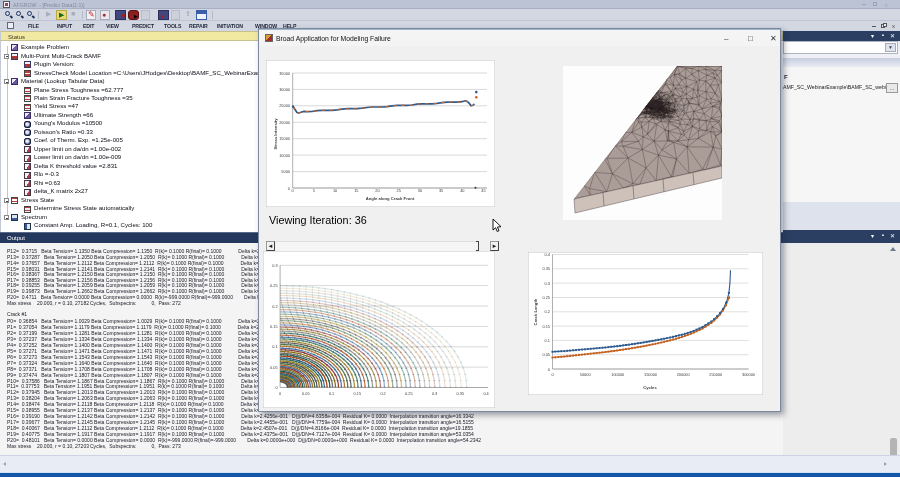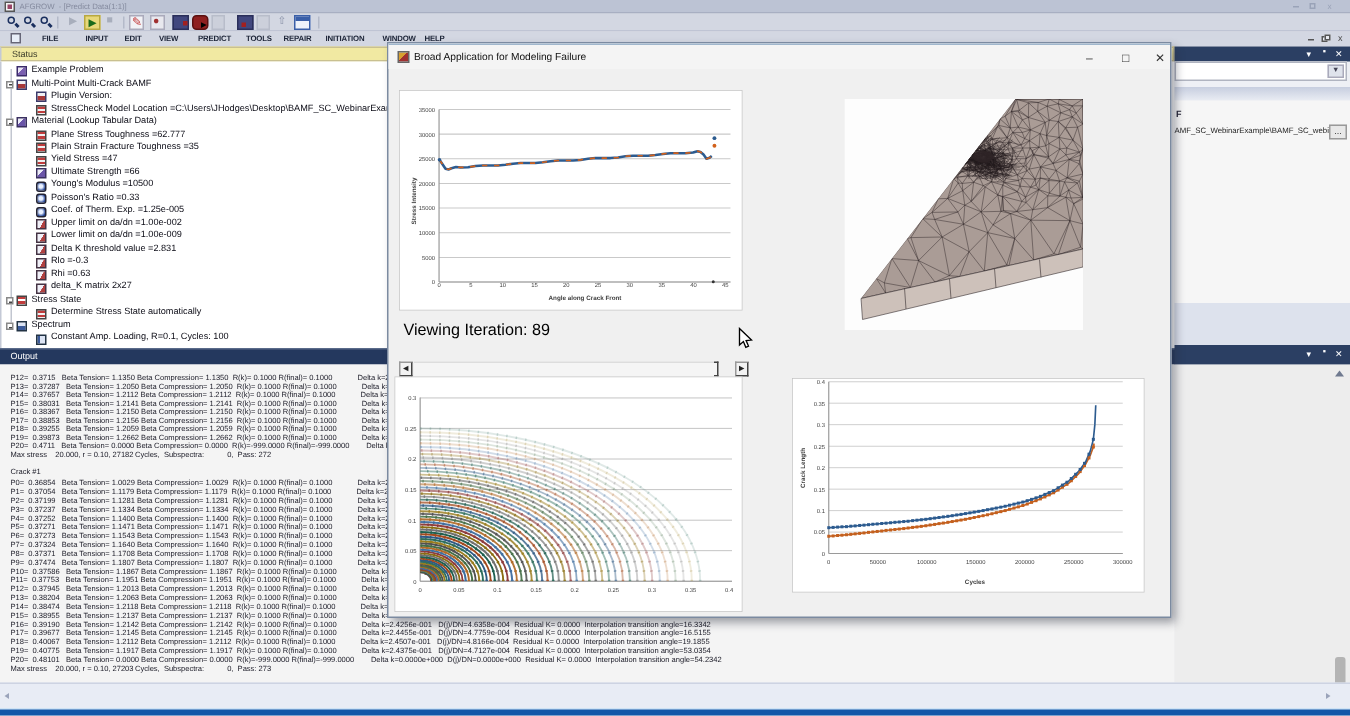--- a/index.html
+++ b/index.html
@@ -245,21 +245,21 @@
   </div>
 <div id="bluebar"></div>
 <div id="dlg">
     <div id="dlgtitle">
       <div id="dlgico"></div>
       <div class="txt">Broad Application for Modeling Failure</div>
       <div class="dbtn" style="left:465px">–</div>
       <div class="dbtn" style="left:489px">□</div>
       <div class="dbtn" style="left:511px">✕</div>
     </div>
-    <div id="viewing">Viewing Iteration: 89</div>
+    <div id="viewing">Viewing Iteration: 36</div>
     <div class="sbtn" style="left:7px;top:212px">◄</div>
     <div style="position:absolute;left:17px;top:212px;width:202px;height:10px;background:#f5f5f5;border-top:1px solid #ddd"></div>
     <div style="position:absolute;left:217px;top:212px;width:3px;height:10px;border-right:1.5px solid #444;border-top:1px solid #444;border-bottom:1px solid #444"></div>
     <div class="sbtn" style="left:231px;top:212px">►</div>
     <svg style="position:absolute;left:233px;top:189px" width="10" height="15" viewBox="0 0 10 15">
       <path d="M1 1 L1 12 L3.6 9.7 L5.2 13.5 L7 12.7 L5.4 9 L9 8.7 Z" fill="#fff" stroke="#000" stroke-width="0.9"></path>
     </svg>
   </div>
 <div style="position:absolute;left:0;top:0;z-index:20">
     <svg style="position:absolute;left:266px;top:60px" width="229" height="147" viewBox="0 0 229 147">

